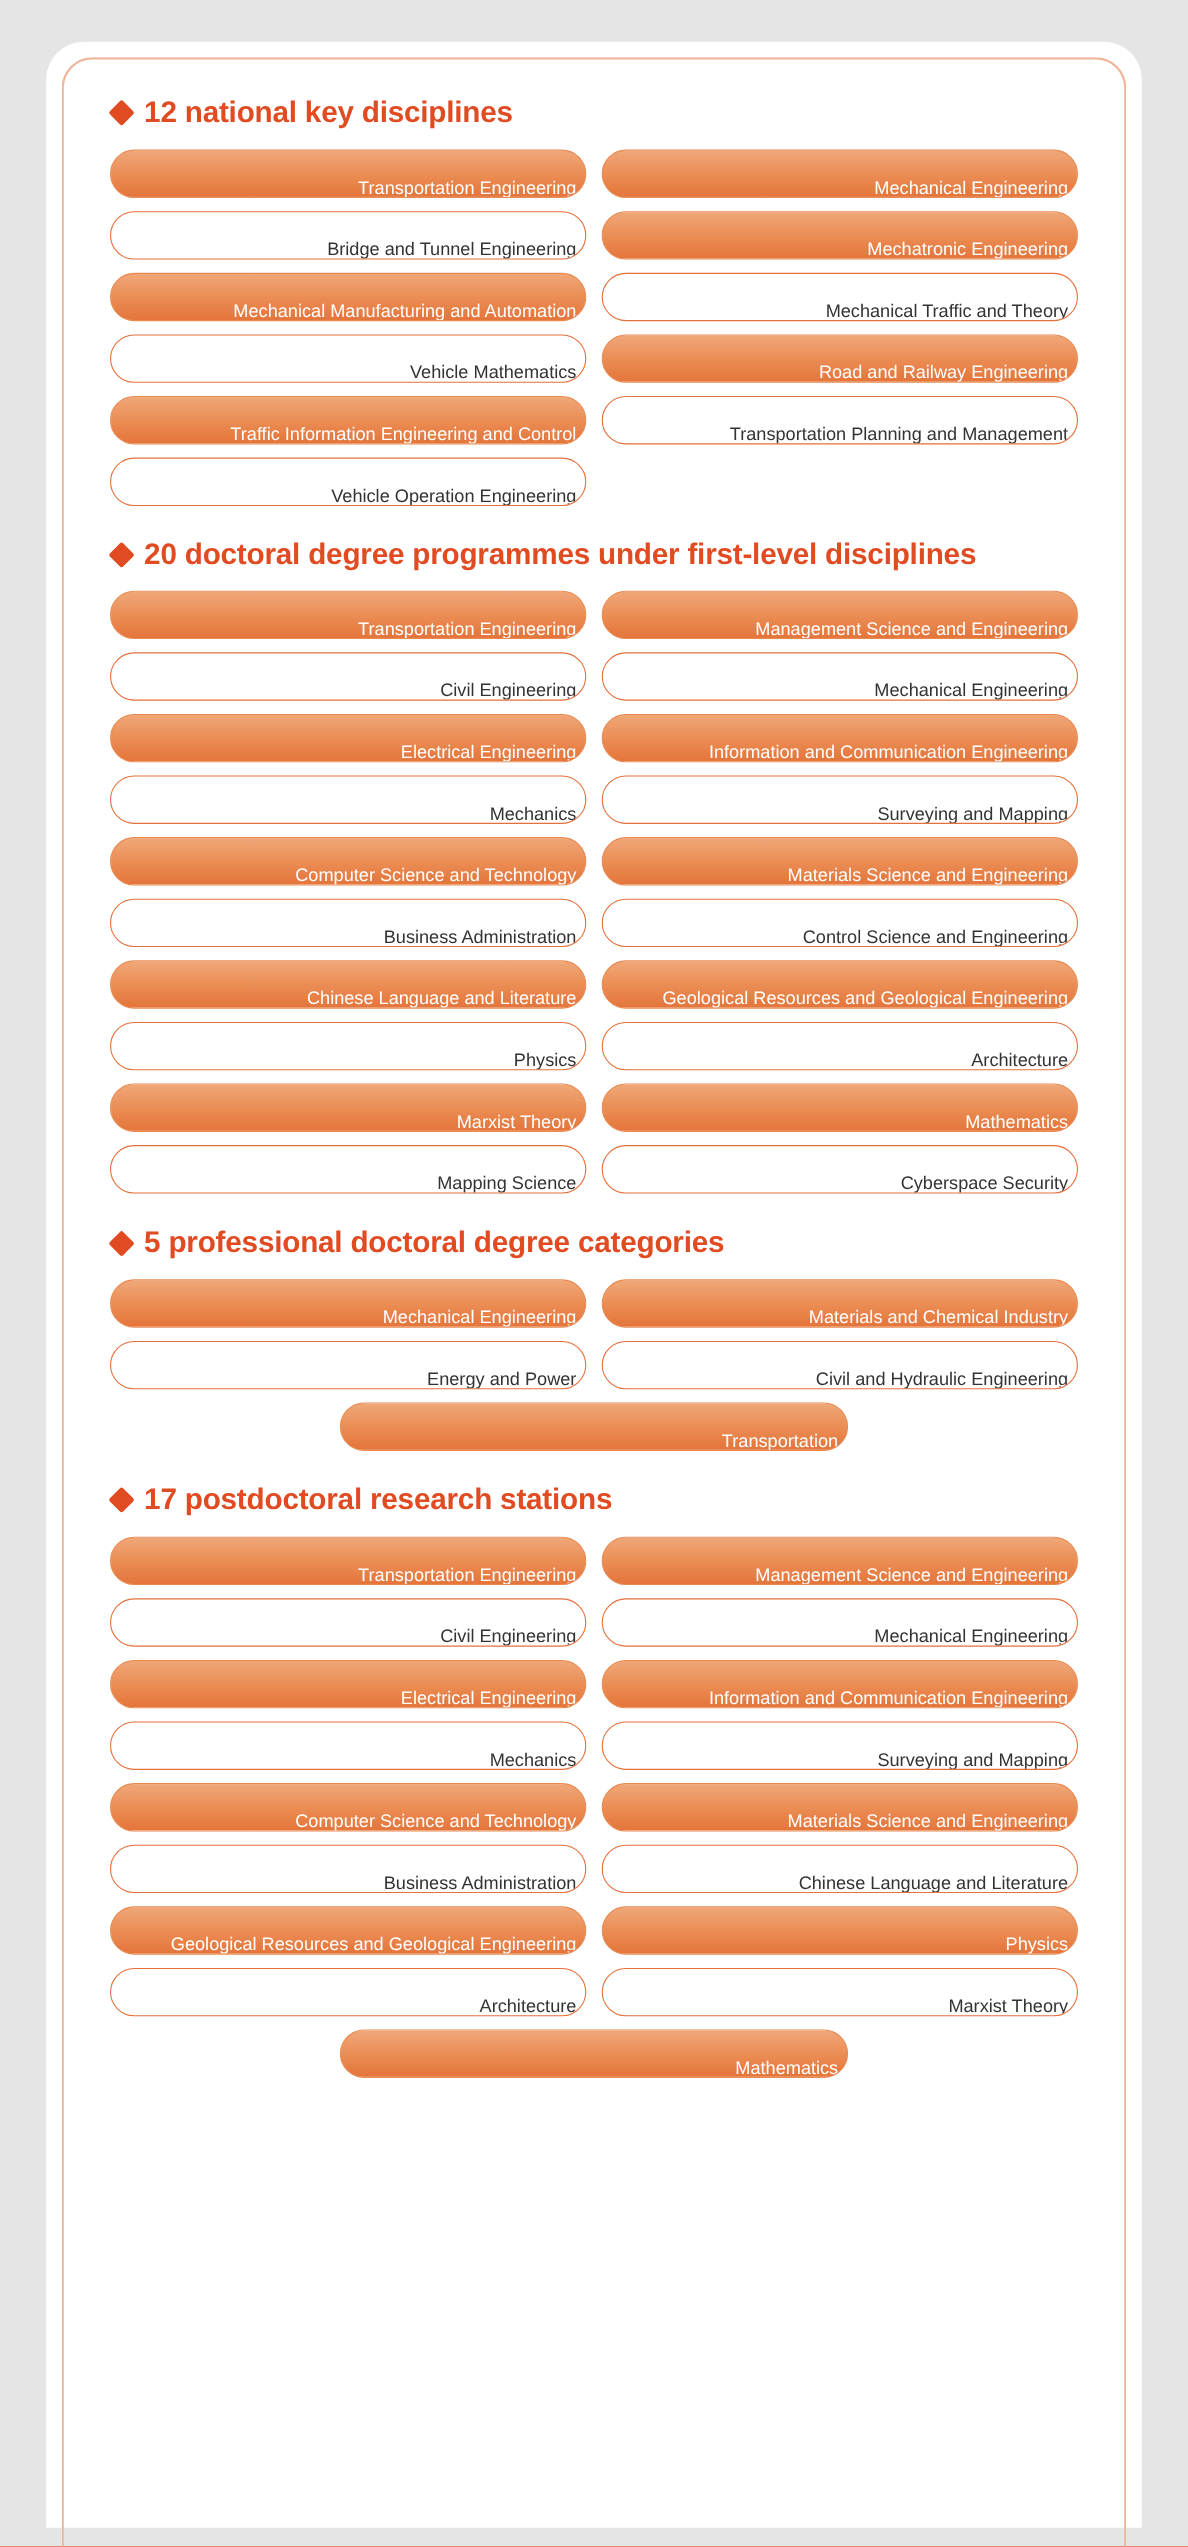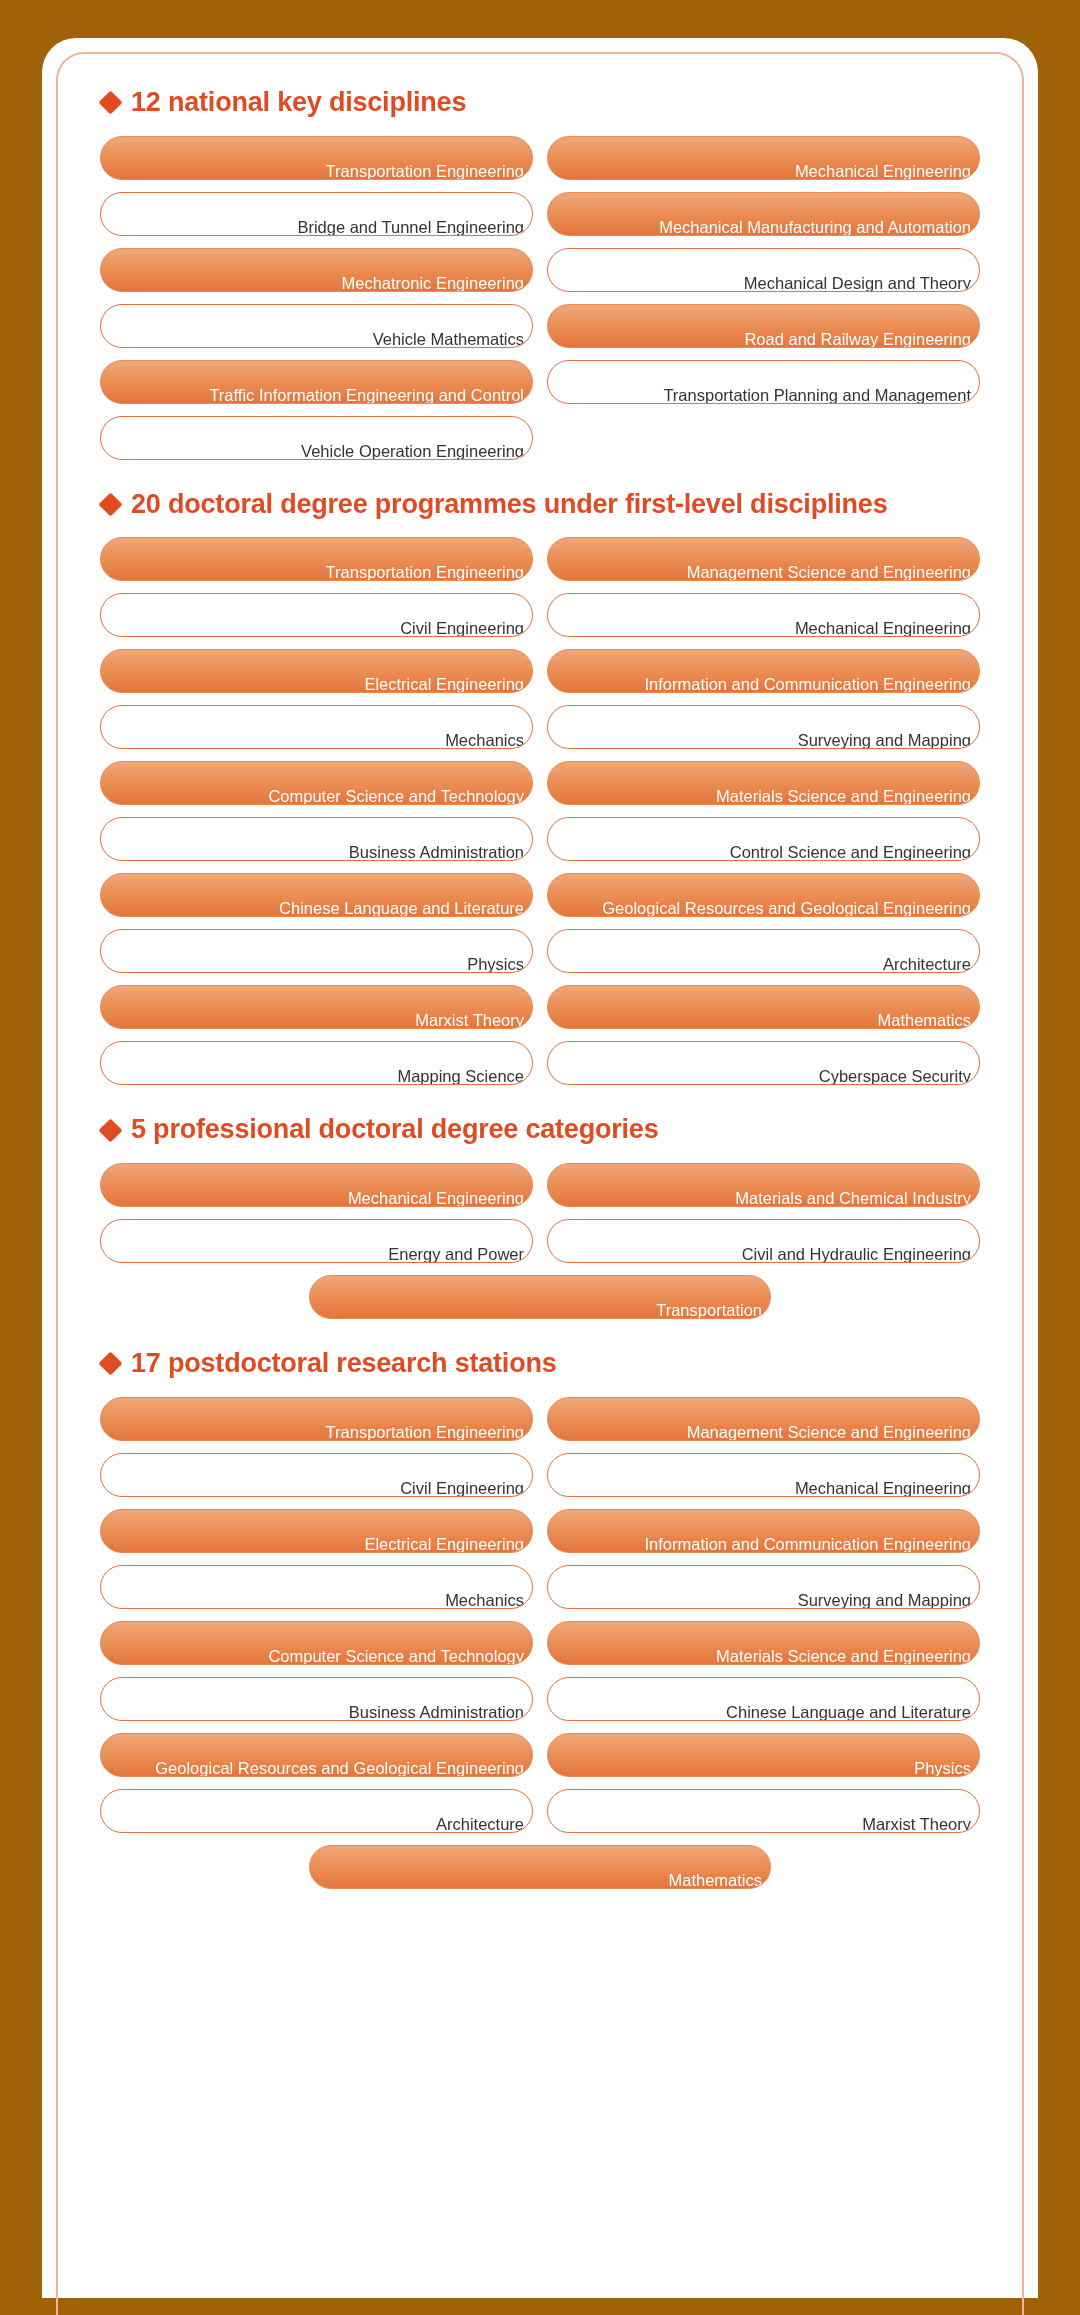--- a/index.html
+++ b/index.html
@@ -11,21 +11,21 @@
     width: 1080px;
     min-height: 2315px;
     font-family: "Liberation Sans", sans-serif;
     -webkit-font-smoothing: antialiased;
   }
 
   .page {
     position: relative;
     width: 1080px;
     min-height: 2315px;
-    background: #a16207;
+    background: #e5e5e5;
     box-sizing: border-box;
     padding: 38px 42px 0 42px;
   }
 
   
   .card {
     position: relative;
     background: #ffffff;
     border-radius: 34px 34px 0 0;
     padding: 34px 36px 40px 36px;
@@ -121,23 +121,23 @@
     <div class="content">
         <div class="section">
           <div class="section-head">
             <span class="diamond"></span>
             <div class="section-title">12 national key disciplines</div>
           </div>
           <div class="grid">
             <div class="pill filled">Transportation Engineering</div>
             <div class="pill filled">Mechanical Engineering</div>
             <div class="pill outline">Bridge and Tunnel Engineering</div>
+            <div class="pill filled">Mechatronic Engineering</div>
             <div class="pill filled">Mechanical Manufacturing and Automation</div>
-            <div class="pill filled">Mechatronic Engineering</div>
-            <div class="pill outline">Mechanical Design and Theory</div>
+            <div class="pill outline">Mechanical Traffic and Theory</div>
             <div class="pill outline">Vehicle Mathematics</div>
             <div class="pill filled">Road and Railway Engineering</div>
             <div class="pill filled">Traffic Information Engineering and Control</div>
             <div class="pill outline">Transportation Planning and Management</div>
             <div class="pill outline">Vehicle Operation Engineering</div>
           </div>
         </div>
         <div class="section">
           <div class="section-head">
             <span class="diamond"></span>

